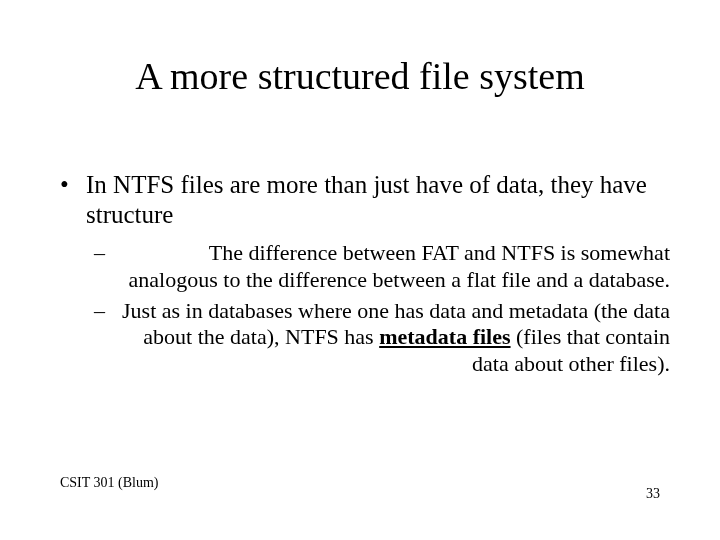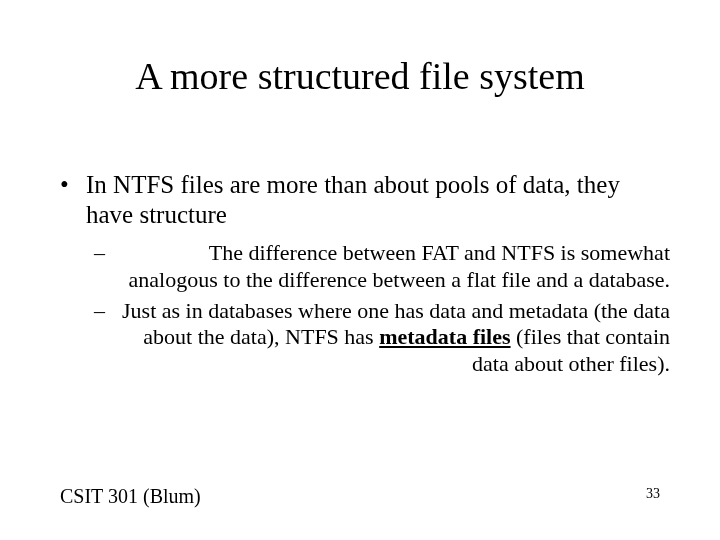--- a/index.html
+++ b/index.html
@@ -57,42 +57,42 @@
   .dash {
     width: 24px;
     flex: 0 0 24px;
     text-align: left;
   }
   .level2-text { flex: 1; text-align: right; }
   .underline { text-decoration: underline; font-weight: bold; }
   .footer-left {
     position: absolute;
     left: 60px;
-    bottom: 32px;
-    font-size: 20px;
+    bottom: 49px;
+    font-size: 14px;
   }
   .footer-right {
     position: absolute;
     right: 60px;
     bottom: 38px;
     font-size: 14px;
   }
 </style>
 </head>
 <body>
 
 <div class="slide">
 
   <div class="title">A more structured file system</div>
 
   <div class="body">
 
     <div class="level1">
       <div class="bullet-dot">•</div>
-      <div class="level1-text">In NTFS files are more than about pools of data, they have structure</div>
+      <div class="level1-text">In NTFS files are more than just have of data, they have structure</div>
     </div>
 
     <div class="level2">
       <div class="dash">–</div>
       <div class="level2-text">The difference between FAT and NTFS is somewhat analogous to the difference between a flat file and a database.</div>
     </div>
 
     <div class="level2">
       <div class="dash">–</div>
       <div class="level2-text"><span>Just as in databases where one has data and metadata (the data about the data), NTFS has </span><span class="underline">metadata files</span><span> (files that contain data about other files).</span></div>

